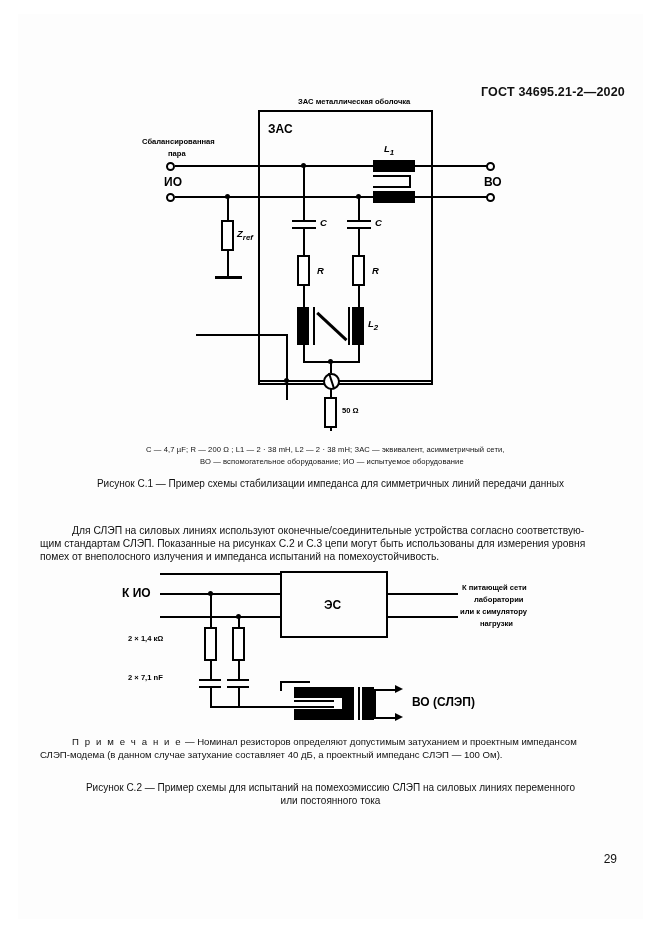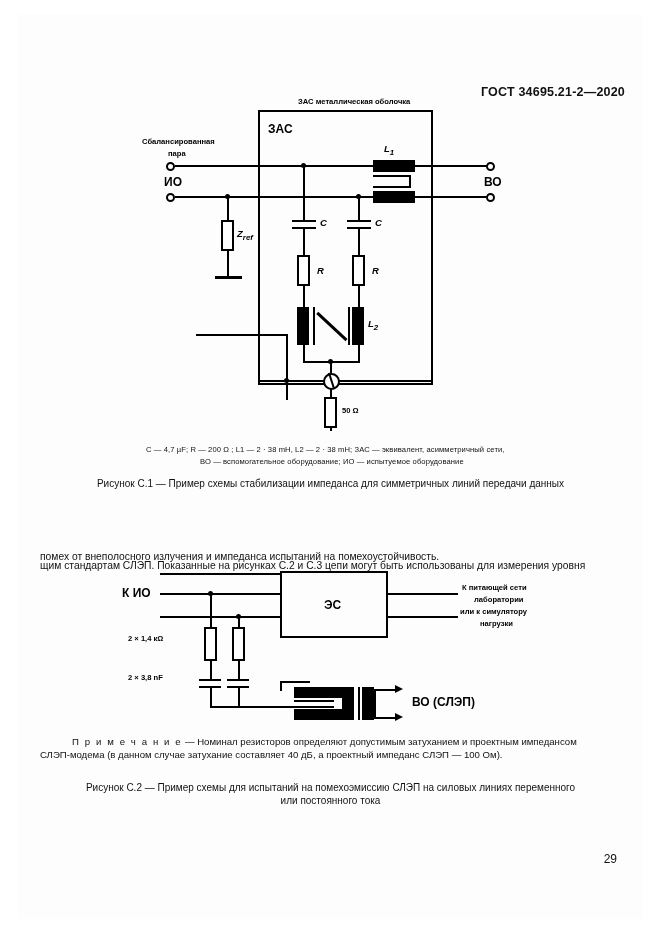--- a/index.html
+++ b/index.html
@@ -290,21 +290,22 @@
     <div class="wire h" style="left:178px; top:250px; width:92px;"></div>
     <div class="wire v" style="left:268px; top:250px; height:47px;"></div>
   </div>
 
   <div class="legend-line" style="left:128px; top:431px;">C — 4,7 µF; R — 200 Ω ; L1 — 2 · 38 mH, L2 — 2 · 38 mH; ЗАС — эквивалент, асимметричный сети,</div>
   <div class="legend-line" style="left:182px; top:443px;">ВО — вспомогательное оборудование; ИО — испытуемое оборудование</div>
 
   <div class="fig-caption" style="left:40px; top:463px; width:545px;">Рисунок С.1 — Пример схемы стабилизации импеданса для симметричных линий передачи данных</div>
 
 
-  <div class="body-text" style="left:22px; top:524px; width:582px;margin-top:22px;">щим стандартам СЛЭП. Показанные на рисунках С.2 и С.3 цепи могут быть использованы для измерения уровня</div>
+  <div class="body-text" style="left:22px; top:511px; width:582px; text-indent:32px;">Для СЛЭП на силовых линиях используют оконечные/соединительные устройства согласно соответствую-</div>
+  <div class="body-text" style="left:22px; top:524px; width:582px;">щим стандартам СЛЭП. Показанные на рисунках С.2 и С.3 цепи могут быть использованы для измерения уровня</div>
   <div class="body-text" style="left:22px; top:537px; width:582px;">помех от внеполосного излучения и импеданса испытаний на помехоустойчивость.</div>
 
   <div class="sch" style="left:0px; top:555px; width:625px; height:160px;">
 
     <div class="box-outline" style="left:262px; top:2px; width:108px; height:67px;"></div>
     <div class="lbl" style="left:306px; top:29px;">ЭС</div>
 
     <div class="lbl" style="left:104px; top:17px;">К ИО</div>
 
     <div class="wire h" style="left:142px; top:4px; width:122px;"></div>
@@ -329,21 +330,21 @@
 
     <div class="dot" style="left:218px; top:45px;"></div>
     <div class="wire v" style="left:220px; top:47px; height:11px;"></div>
     <div class="res-v" style="left:214px; top:58px; height:34px;"></div>
     <div class="wire v" style="left:220px; top:92px; height:18px;"></div>
     <div class="cap-plate" style="left:209px; top:110px; width:22px;"></div>
     <div class="cap-plate" style="left:209px; top:117px; width:22px;"></div>
     <div class="wire v" style="left:220px; top:117px; height:22px;"></div>
 
     <div class="lbl-sm" style="left:110px; top:65px;">2 × 1,4 кΩ</div>
-    <div class="lbl-sm" style="left:110px; top:104px;">2 × 3,8 nF</div>
+    <div class="lbl-sm" style="left:110px; top:104px;">2 × 7,1 nF</div>
 
     <div class="wire h" style="left:192px; top:137px; width:84px;"></div>
 
     <div class="ind-blk" style="left:276px; top:118px; width:48px; height:11px;"></div>
     <div class="ind-blk" style="left:276px; top:140px; width:48px; height:11px;"></div>
     <div class="wire h" style="left:276px; top:131px; width:40px;"></div>
     <div class="wire h" style="left:276px; top:137px; width:40px;"></div>
     <div class="wire v" style="left:262px; top:112px; height:10px;"></div>
     <div class="wire h" style="left:262px; top:112px; width:30px;"></div>
 

